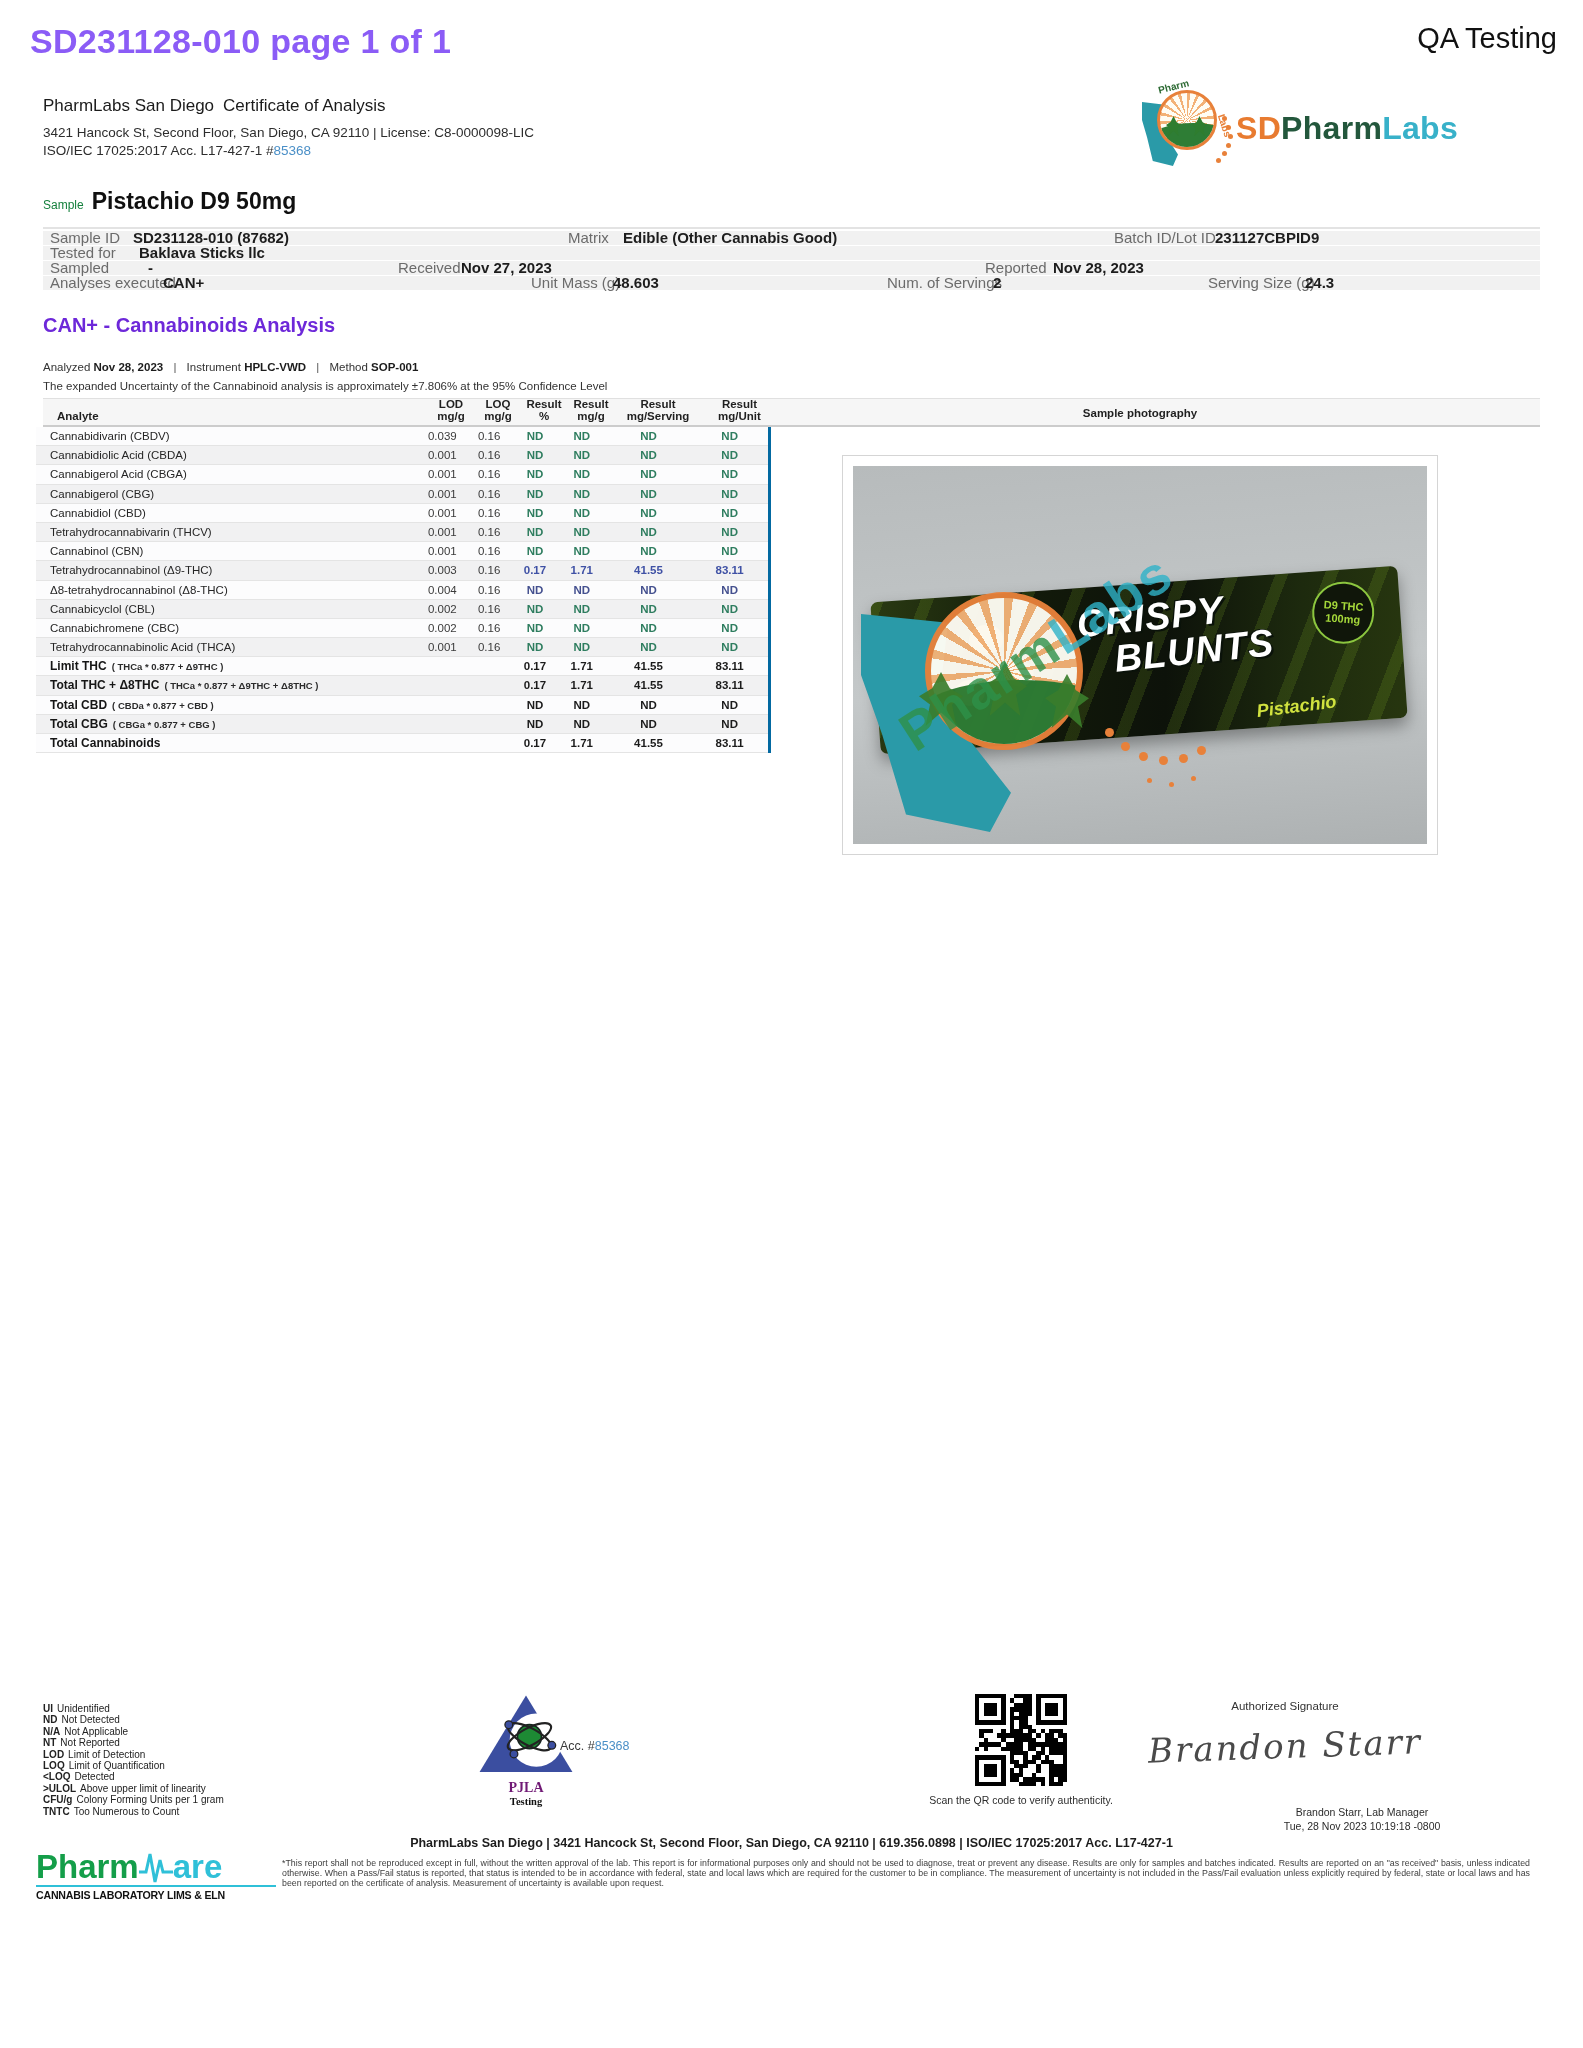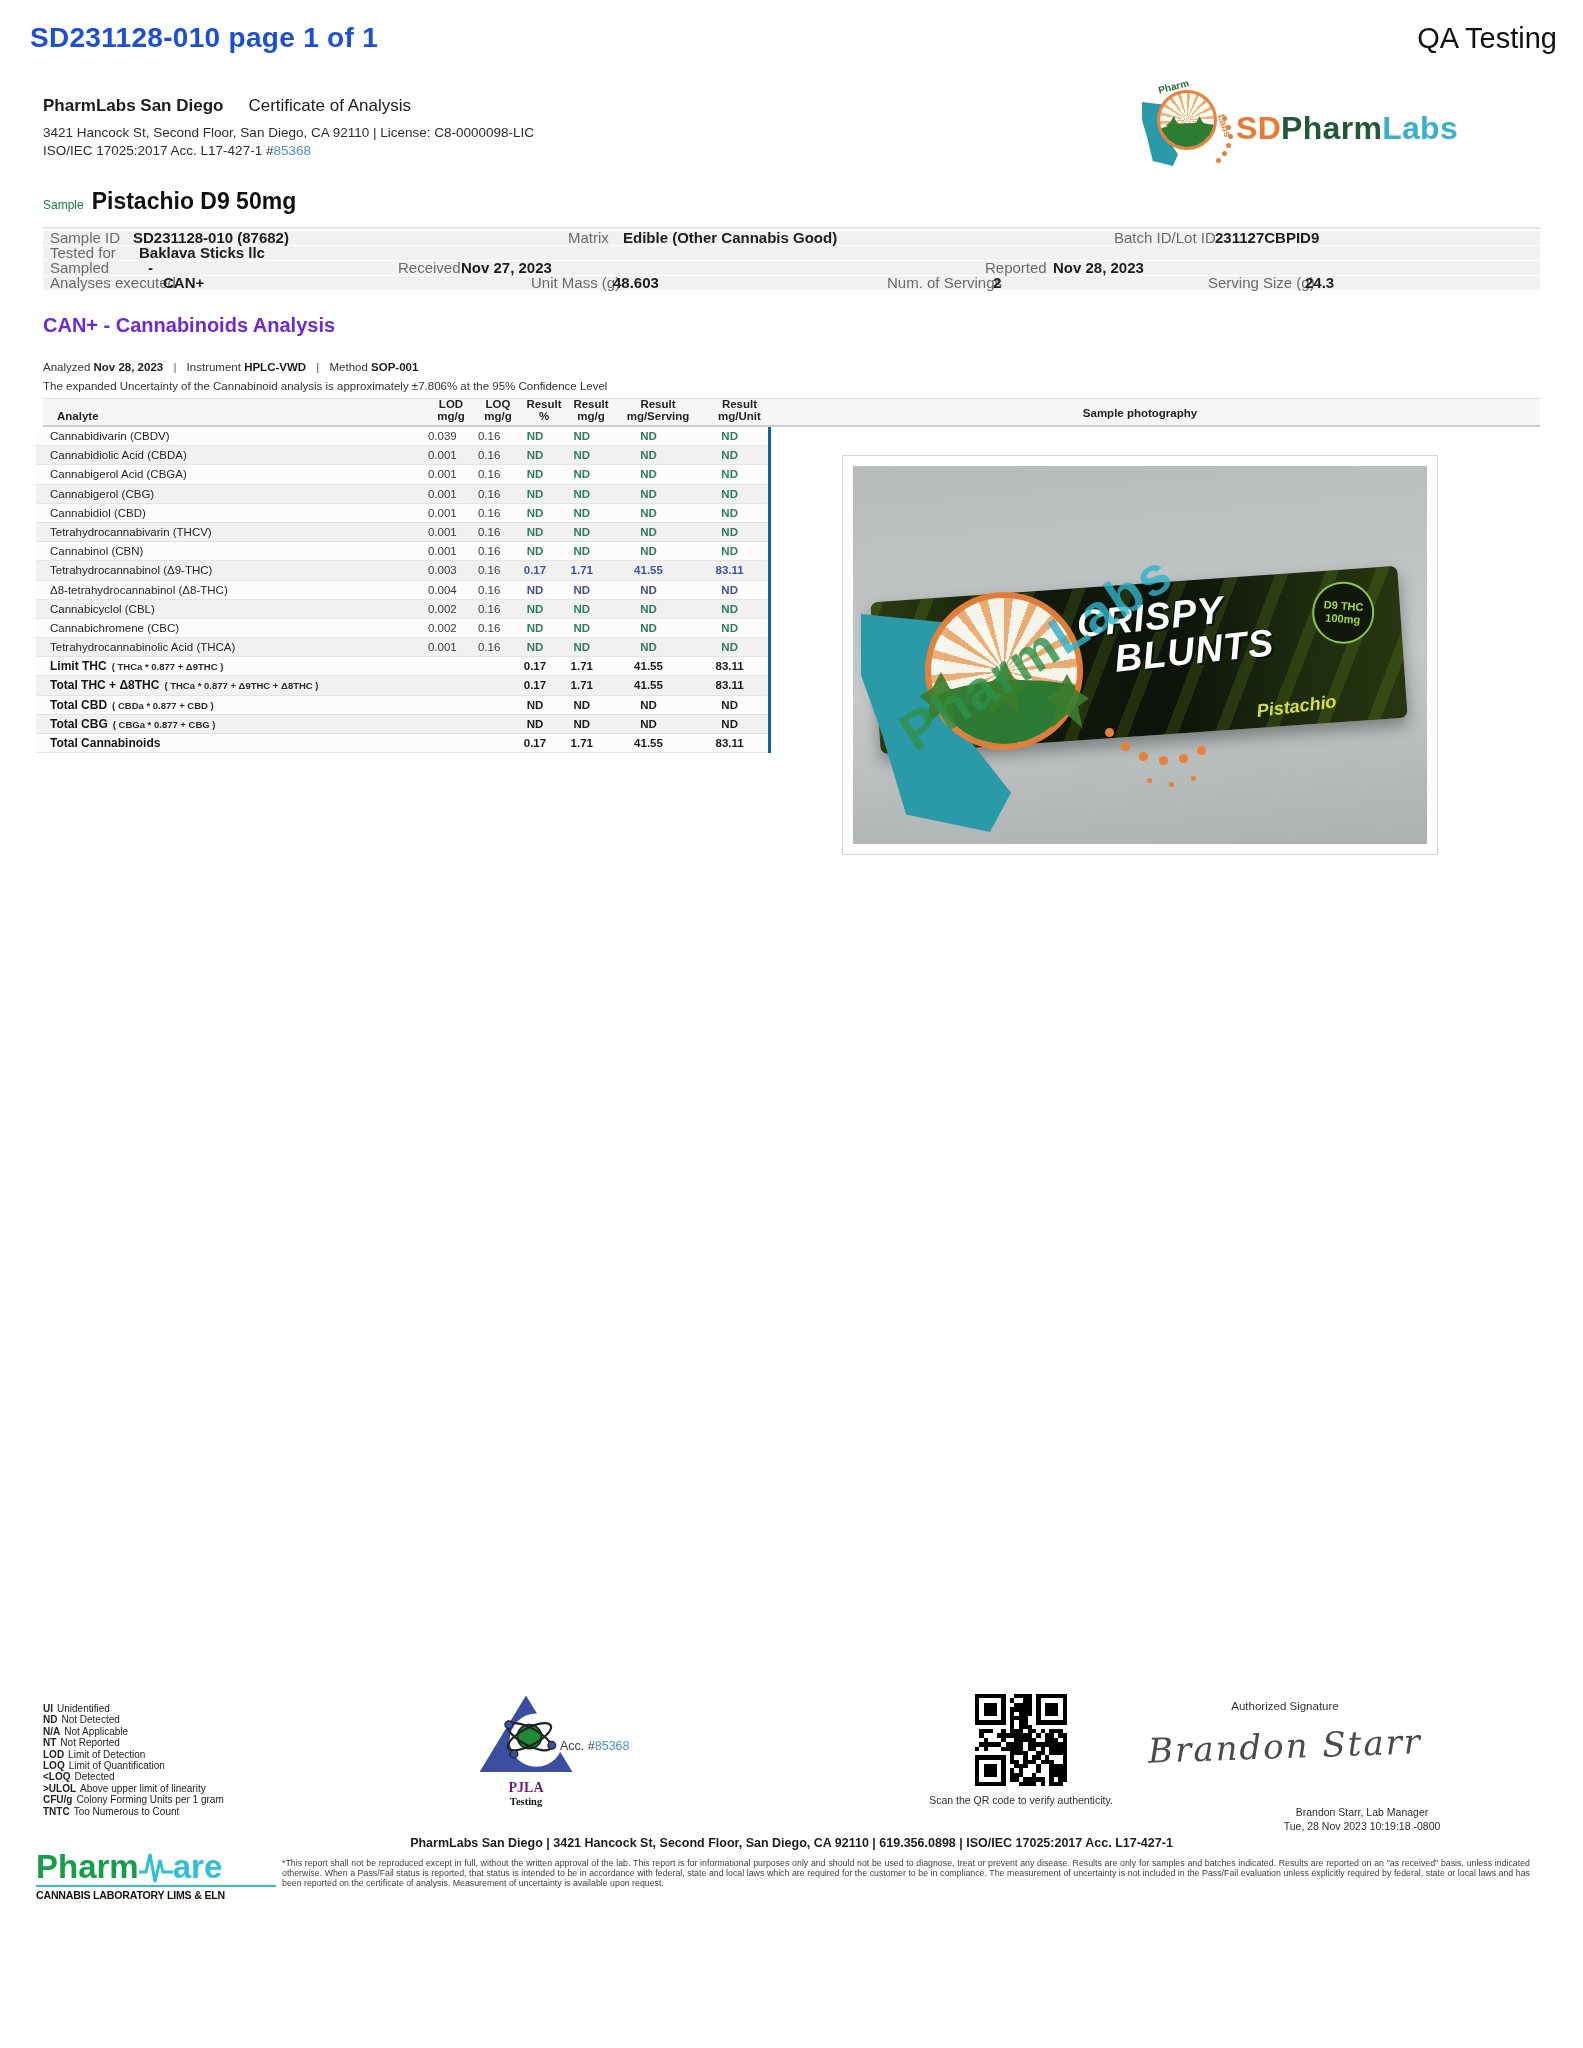--- a/index.html
+++ b/index.html
@@ -1,23 +1,23 @@
 <!DOCTYPE html>
 <html><head>
 <meta charset="utf-8">
 <style>
   html,body{margin:0;padding:0;background:#e9e9e9;}
   #page{position:relative;width:1583px;height:2048px;background:#fff;font-family:"Liberation Sans",sans-serif;color:#222;overflow:hidden;margin:0 auto;}
   *{box-sizing:border-box;}
 
-  .doc-title{position:absolute;left:30px;top:22px;font-size:28px;font-weight:600;color:#1d4ed8;letter-spacing:.3px;}
+  .doc-title{position:absolute;left:30px;top:22px;font-size:34px;font-weight:600;color:#8b5cf6;letter-spacing:.3px;}
   .qa-label{position:absolute;right:26px;top:22px;font-size:29px;font-weight:500;color:#111;}
 
   .lab-line{position:absolute;left:43px;top:96px;font-size:17px;color:#1b1b1b;}
-  .lab-name{font-weight:700;margin-right:25px;}
+  .lab-name{font-weight:400;margin-right:9px;}
   .addr{position:absolute;left:43px;top:124px;font-size:13.5px;line-height:18px;color:#2d2d2d;}
   .acc-blue{color:#4a8fc7;}
 
   
   .logo{position:absolute;left:1142px;top:84px;height:88px;display:flex;align-items:center;}
   .emblem{position:relative;width:88px;height:88px;margin-right:6px;flex:0 0 88px;}
   .em-ca{position:absolute;left:0;top:18px;width:36px;height:64px;background:#2a9aa8;clip-path:polygon(0 0,58% 4%,52% 40%,100% 82%,86% 100%,30% 92%,14% 55%,0 28%);}
   .em-sun{position:absolute;left:15px;top:6px;width:60px;height:60px;border-radius:50%;border:3px solid #e8813a;background:repeating-conic-gradient(#f3b277 0 7deg,#fffdf4 7deg 20deg);overflow:hidden;}
   .em-sun::after{content:"";position:absolute;left:-10px;bottom:-8px;width:86px;height:32px;background:#2e7d35;border-radius:50% 50% 0 0;}
   .em-leaf{position:absolute;width:15px;height:20px;background:#2f7d2f;clip-path:polygon(50% 0,70% 30%,100% 45%,75% 60%,85% 100%,50% 75%,15% 100%,25% 60%,0 45%,30% 30%);}

